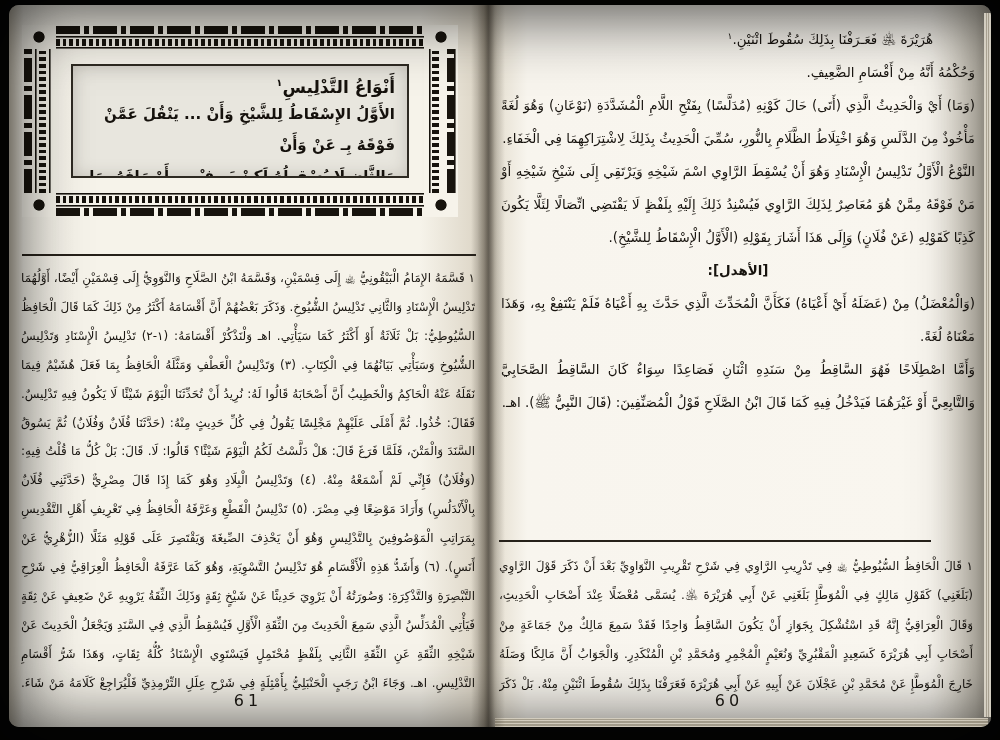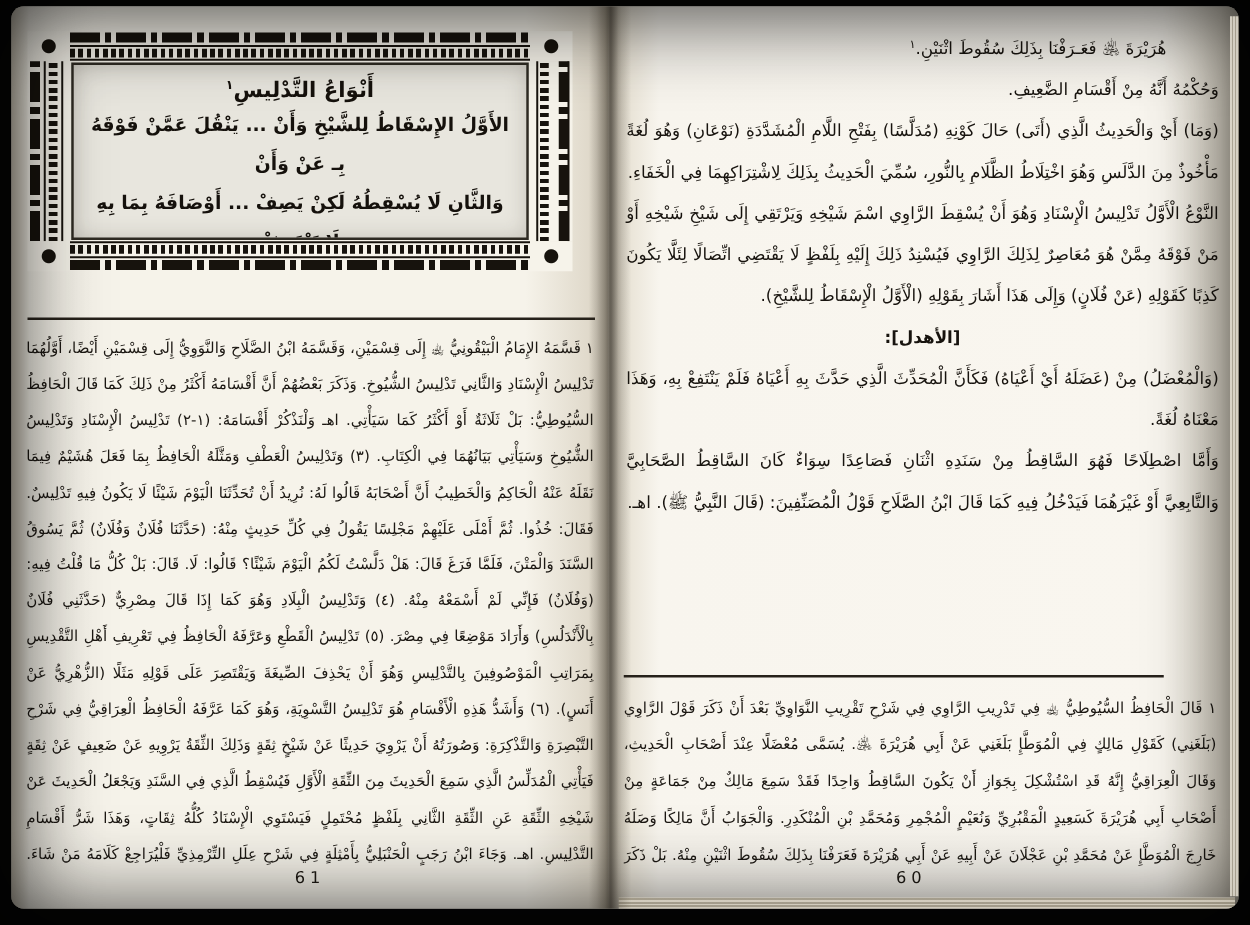--- a/index.html
+++ b/index.html
@@ -67,43 +67,43 @@
     background-image:
       repeating-linear-gradient(0deg,#17130d 0 3.6px,transparent 3.6px 6.6px),
       linear-gradient(#17130d,#17130d),
       repeating-linear-gradient(0deg,#17130d 0 24px,transparent 24px 28px,#17130d 28px 33px,transparent 33px 37px),
       linear-gradient(#17130d,#17130d);
     background-size:7px 100%,1.6px 100%,8px 100%,1.6px 100%;
     background-position:8px 0,5px 0,23px 0,30px 0;
   }
   .orn-corner{background-image:radial-gradient(circle at 50% 50%,#17130d 0 5.2px,transparent 6px);}
   .orn-panel{
-    background:#e8e6de;border:2px solid #2e2a22;margin:1px;
-    text-align:center;direction:rtl;padding:5px 12px 2px;overflow:hidden;
+    background:#e8e6de;border:2px solid #2e2a22;margin:15px;
+    text-align:right;direction:rtl;padding:5px 12px 2px;overflow:hidden;
     box-shadow:inset 0 0 16px rgba(90,84,70,.25);
   }
   .orn-title{font-weight:bold;font-size:17px;line-height:24px;color:#15110c;}
   .orn-title sup{font-size:10px;}
   .orn-verse{font-weight:bold;font-size:15px;line-height:31px;color:#15110c;}
 
   
   .rtl{direction:rtl;text-align:justify;}
   .fn-rule{position:absolute;height:1.6px;background:#26211a;}
   .rule-left{left:13px;right:11px;top:249px;}
   .rule-right{left:12px;top:535px;width:432px;}
   .fn-text{font-size:12px;color:#1b1712;overflow:hidden;}
   .fn-left{position:absolute;left:12px;right:12px;top:259px;height:434px;line-height:28.9px;}
   .fn-right{position:absolute;left:12px;right:18px;top:547px;height:148px;line-height:29.4px;}
   .body-right{position:absolute;left:14px;right:16px;top:15px;font-size:13.4px;line-height:33px;}
   .body-right p{margin:0;}
   .p-cont{padding-right:42px;}
   .sec-heading{font-weight:bold;text-align:center;margin:2px 0 1px;}
   .pagenum{
     position:absolute;bottom:17px;left:0;right:0;text-align:center;
-    font-size:13px;letter-spacing:4px;color:#1d1913;
+    font-size:16px;letter-spacing:4px;color:#1d1913;
   }
   .pagenum-right{right:40px;padding-left:20px;}
   sup{font-size:9px;}
 </style>
 </head>
 <body>
 
 <div class="photo">
   <div class="book">
 

